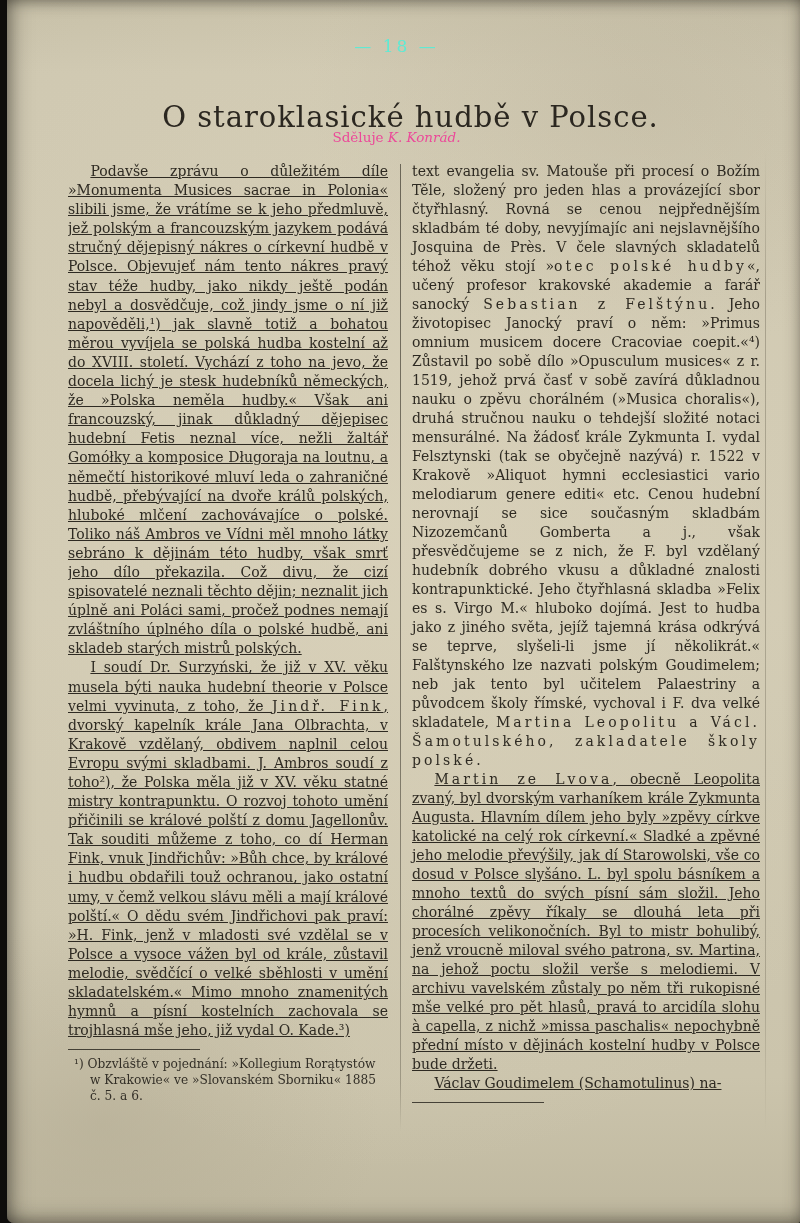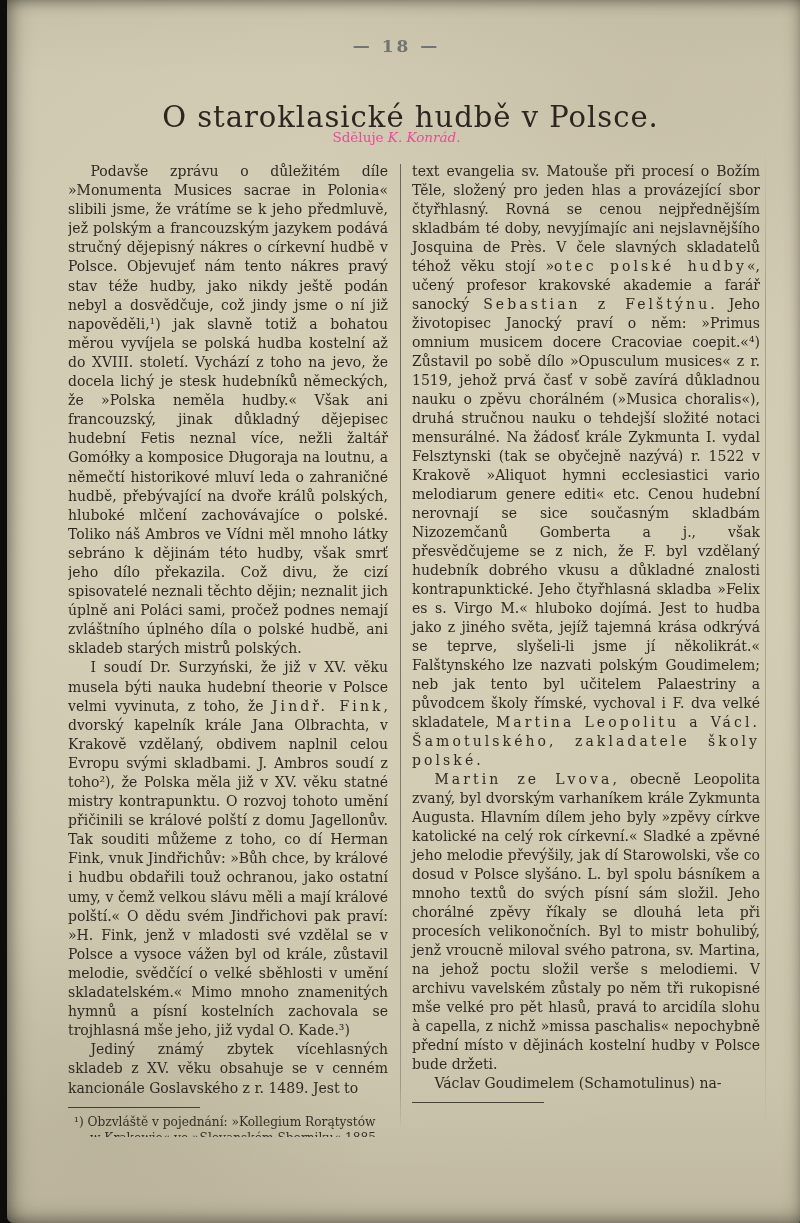--- a/index.html
+++ b/index.html
@@ -25,22 +25,21 @@
     border-radius:0 0 2px 7px;
   }
   .right-edge-rule{
     position:absolute;left:758px;top:150px;bottom:90px;width:1px;
     background:linear-gradient(180deg, rgba(0,0,0,0), rgba(88,82,66,0.35) 15%, rgba(88,82,66,0.3) 85%, rgba(0,0,0,0));
   }
   .page-number{
     position:absolute;top:36px;left:0;width:793px;
     text-align:center;
     font-size:17px;letter-spacing:3px;
-    color:#737373;
-    font-weight:bold;
+    color:#5eead4;
   }
   .article-title{
     position:absolute;top:86px;left:0;width:793px;
     text-align:center;
     font-size:29px;letter-spacing:1px;
     color:#2b2720;
     font-weight:normal;margin:14px;
   }
   .byline{
     position:absolute;top:129px;left:0;width:793px;
@@ -57,21 +56,21 @@
     text-align:justify;
     hyphens:auto;-webkit-hyphens:auto;
   }
   .col-left{width:320px;}
   .col-right{flex:1;line-height:19px;}
   .col-divider{
     width:1px;margin:2px 11px 6px 12px;
     background:linear-gradient(180deg, rgba(52,48,38,0.65) 0%, rgba(52,48,38,0.55) 60%, rgba(52,48,38,0.3) 95%, rgba(0,0,0,0));
   }
   .para{margin:0;}
-  .para.indent{text-indent:1.6em;}
+  .para.indent{text-indent:1.6em;text-decoration:underline;}
   .sperr{letter-spacing:0.22em;}
   .fn-rule{
     border:0;border-top:1.5px solid rgba(46,42,34,0.85);
     width:132px;margin:9px 0 6px 0;
   }
   .fn-block{margin:0;}
   .fn{
     font-size:12.2px;line-height:16px;
     margin:0 0 0 6px;padding-left:16px;text-indent:-16px;
     text-align:left;color:#332f27;
@@ -89,21 +88,20 @@
 <h1 class="article-title">O staroklasické hudbě v Polsce.</h1>
 
 <div class="byline"><span>Sděluje </span><span class="author">K. Konrád.</span></div>
 
 <div class="columns">
 
   <div class="col col-left">
     <div>
         <p class="para indent"><span>Podavše zprávu o důležitém díle »Monumenta Musices sacrae in Polonia« slibili jsme, že vrátíme se k jeho předmluvě, jež polským a francouzským jazykem podává stručný dějepisný nákres o církevní hudbě v Polsce. Objevujeť nám tento nákres pravý stav téže hudby, jako nikdy ještě podán nebyl a dosvědčuje, což jindy jsme o ní již napověděli,¹) jak slavně totiž a bohatou měrou vyvíjela se polská hudba kostelní až do XVIII. století. Vychází z toho na jevo, že docela lichý je stesk hudebníků německých, že »Polska neměla hudby.« Však ani francouzský, jinak důkladný dějepisec hudební Fetis neznal více, nežli žaltář Gomółky a komposice Długoraja na loutnu, a němečtí historikové mluví leda o zahraničné hudbě, přebývající na dvoře králů polských, hluboké mlčení zachovávajíce o polské. Toliko náš Ambros ve Vídni měl mnoho látky sebráno k dějinám této hudby, však smrť jeho dílo překazila. Což divu, že cizí spisovatelé neznali těchto dějin; neznalit jich úplně ani Poláci sami, pročež podnes nemají zvláštního úplného díla o polské hudbě, ani skladeb starých mistrů polských.</span></p>
         <p class="para indent"><span>I soudí Dr. Surzyński, že již v XV. věku musela býti nauka hudební theorie v Polsce velmi vyvinuta, z toho, že </span><span class="sperr">Jindř. Fink</span><span>, dvorský kapelník krále Jana Olbrachta, v Krakově vzdělaný, obdivem naplnil celou Evropu svými skladbami. J. Ambros soudí z toho²), že Polska měla již v XV. věku statné mistry kontrapunktu. O rozvoj tohoto umění přičinili se králové polští z domu Jagellonův. Tak souditi můžeme z toho, co dí Herman Fink, vnuk Jindřichův: »Bůh chce, by králové i hudbu obdařili touž ochranou, jako ostatní umy, v čemž velkou slávu měli a mají králové polští.« O dědu svém Jindřichovi pak praví: »H. Fink, jenž v mladosti své vzdělal se v Polsce a vysoce vážen byl od krále, zůstavil melodie, svědčící o velké sběhlosti v umění skladatelském.« Mimo mnoho znamenitých hymnů a písní kostelních zachovala se trojhlasná mše jeho, již vydal O. Kade.³)</span></p>
-        <p class="para indent"><span>Jediný známý zbytek vícehlasných skladeb z XV. věku obsahuje se v cenném kancionále Goslavského z r. 1489. Jest to</span></p>
       </div>
     <hr class="fn-rule">
     <div class="fn-block">
         <p class="fn">¹) Obzvláště v pojednání: »Kollegium Rorątystów w Krakowie« ve »Slovanském Sborniku« 1885 č. 5. a 6.</p>
       </div>
   </div>
 
   <div class="col-divider"></div>
 
   <div class="col col-right">

